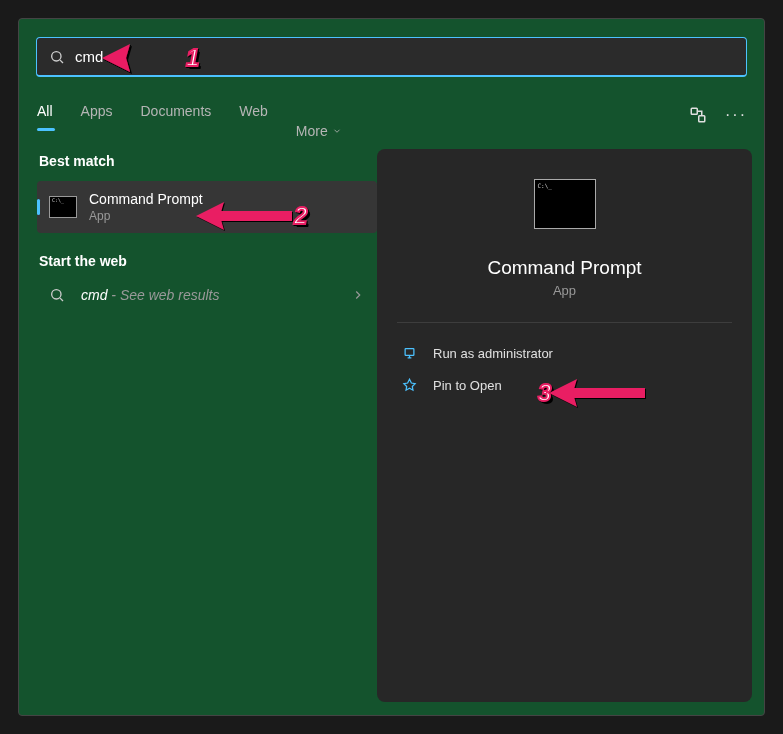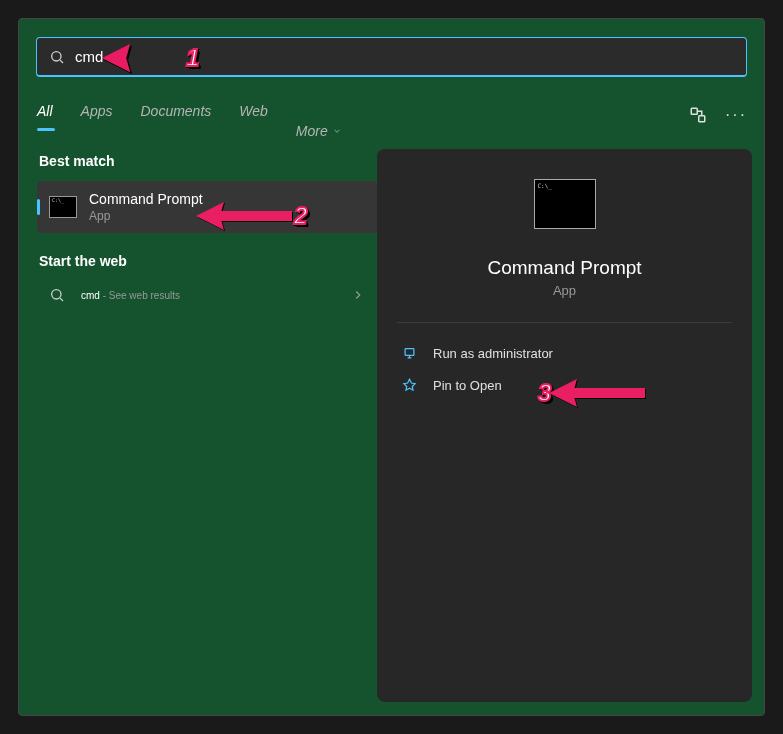--- a/index.html
+++ b/index.html
@@ -60,21 +60,20 @@
       align-items: center;
       padding: 0 18px;
       margin-top: 20px;
       height: 36px;
     }
     .tabs {
       display: flex;
       gap: 28px;
       align-items: center;
       flex: 1;
-      font-style: italic;
     }
     .tab {
       color: #b5b5b5;
       font-size: 14px;
       cursor: pointer;
       position: relative;
       padding-bottom: 8px;
     }
     .tab.active {
       color: #fff;
@@ -199,21 +198,22 @@
       display: flex;
       align-items: center;
       gap: 16px;
     }
     .web-result .search-glyph {
       width: 16px;
       height: 16px;
     }
     .web-text {
       color: #fff;
-      font-size: 10px;
+      font-size: 14px;
+      font-style: italic;
     }
     .web-text .dim {
       color: #999;
     }
     .chevron-right {
       color: #999;
       width: 14px;
     }
     .right-col {
       flex: 1;

